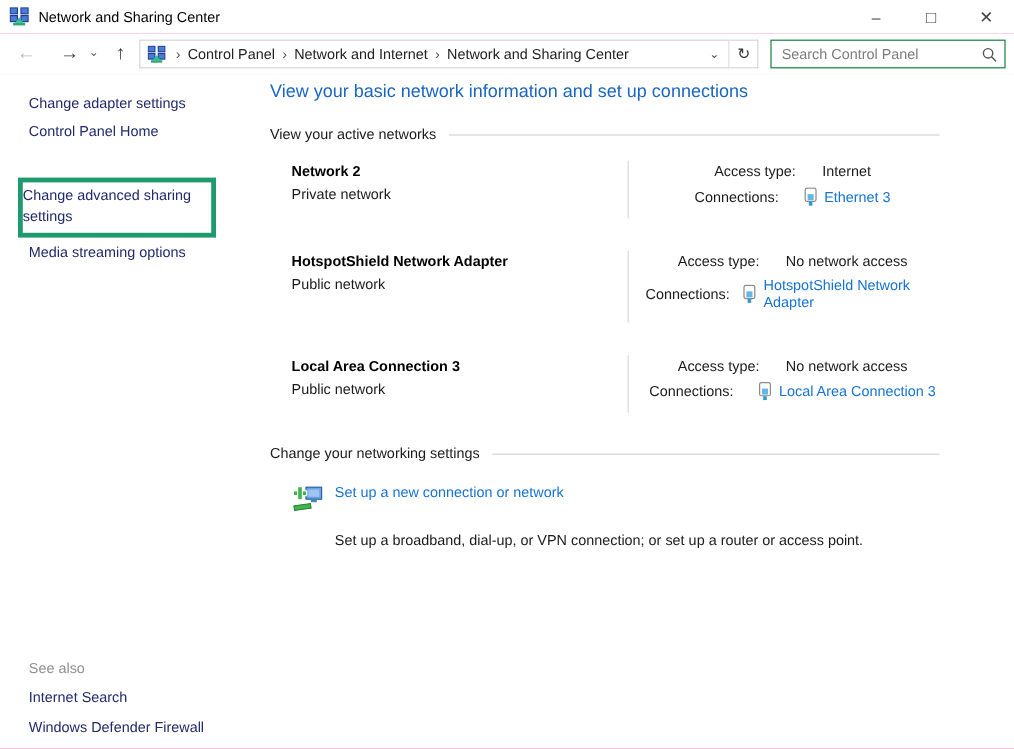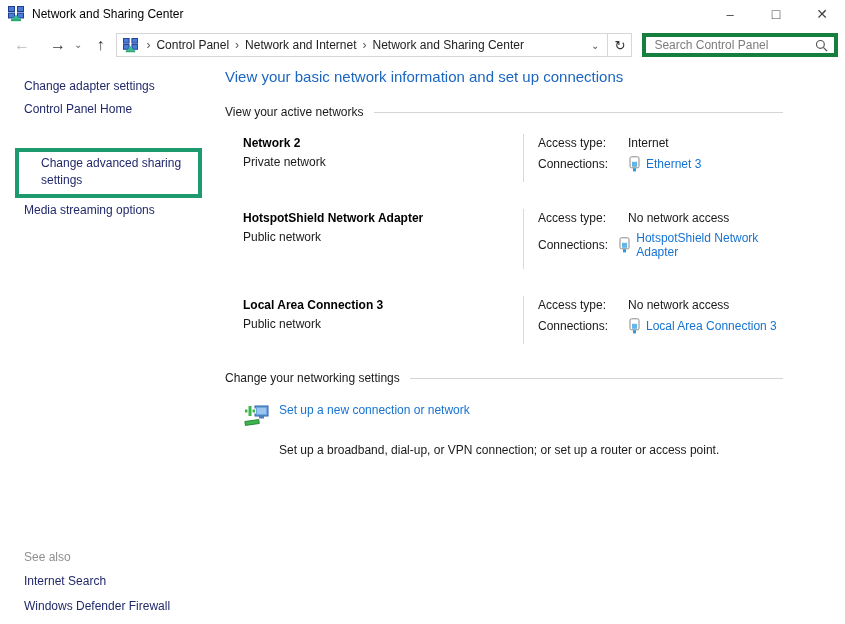--- a/index.html
+++ b/index.html
@@ -23,47 +23,47 @@
   .nav-btn.disabled{color:#b9b9b9;}
   .nav-btn.small{font-size:10px;color:#666;padding:0 2px;}
   .addressbar{margin-left:6px;width:492px;height:24px;border:1px solid #d6d6d6;display:flex;
     align-items:center;box-sizing:border-box;padding:0 4px;background:#fff;}
   .addressbar .crumb-icon{width:15px;height:15px;margin:0 2px;}
   .crumb-sep{color:#555;padding:0 6px;font-size:12px;}
   .crumb{color:#222;white-space:nowrap;}
   .addr-chevron{margin-left:auto;color:#555;font-size:10px;padding:0 4px;}
   .refreshbox{width:24px;height:24px;border:1px solid #d6d6d6;border-left:none;box-sizing:border-box;
     display:flex;align-items:center;justify-content:center;color:#333;font-size:13px;background:#fff;}
-  .searchbox{margin-left:10px;width:196px;height:24px;border:4px solid #15803d;box-sizing:border-box;
+  .searchbox{margin-left:10px;width:196px;height:24px;border:1px solid #15803d;box-sizing:border-box;
     display:flex;align-items:center;background:#fff;padding:0 6px;}
   .searchbox input{border:none;outline:none;flex:1;font-family:inherit;font-size:12px;color:#333;min-width:0;background:transparent;}
   .searchbox input::placeholder{color:#7c7c7c;}
   .search-icon{flex:0 0 auto;}
   
   .content{position:absolute;top:62px;left:0;right:0;bottom:0;background:#fff;}
   .sidebar{position:absolute;left:24px;top:16px;width:172px;}
   .side-link{color:#21296b;margin-bottom:6px;cursor:pointer;line-height:17px;}
   .side-home{margin-bottom:30px;}
-  .hl-box{border:4px solid #1d9b6f;padding:3px 4px 5px 22px;margin:2px 0 4px -9px;width:153px;}
+  .hl-box{border:4px solid #1d9b6f;padding:3px 4px 5px 0;margin:2px 0 4px -9px;width:153px;}
   .seealso{position:absolute;left:24px;top:488px;}
   .seealso .hdr{color:#8f8f8f;margin-bottom:9px;}
   .seealso .side-link{margin-bottom:9px;line-height:16px;}
   
   .main{position:absolute;left:225px;top:2px;right:62px;}
   .page-heading{color:#1a66c2;font-size:15px;margin:4px 0 0 0;font-weight:normal;}
   .section-hdr{display:flex;align-items:center;margin-top:20px;}
   .section-hdr .lbl{white-space:nowrap;color:#1a1a1a;}
   .section-hdr .rule{flex:1;border-top:1px solid #d4d4d4;margin-left:10px;}
   .net-list{margin-top:15px;}
   .net-row{display:flex;margin-bottom:27px;}
   .net-left{width:298px;box-sizing:border-box;padding:2px 0 2px 18px;}
   .net-name{font-weight:bold;color:#000;}
   .net-type{margin-top:5px;color:#1a1a1a;}
   .net-right{flex:1;border-left:1px solid #d9d9d9;padding:2px 0 10px 14px;}
-  .kv{display:flex;align-items:center;margin-bottom:6px;}
+  .kv{display:flex;align-items:center;margin-bottom:6px;justify-content:center;}
   .kv .k{width:90px;color:#1a1a1a;}
   .kv .v{color:#1a1a1a;}
   .conn{display:flex;align-items:center;gap:5px;}
   .link{color:#1673d2;cursor:pointer;}
   .eth-icon{width:13px;height:16px;flex:0 0 auto;}
   .settings-list{margin-top:16px;}
   .setting-item{display:flex;padding-left:18px;margin-bottom:21px;}
   .setting-icon{width:27px;height:26px;flex:0 0 auto;margin-right:9px;margin-top:1px;}
   .setting-text .t{margin-top:2px;}
   .setting-text .d{margin-top:26px;color:#1a1a1a;}

